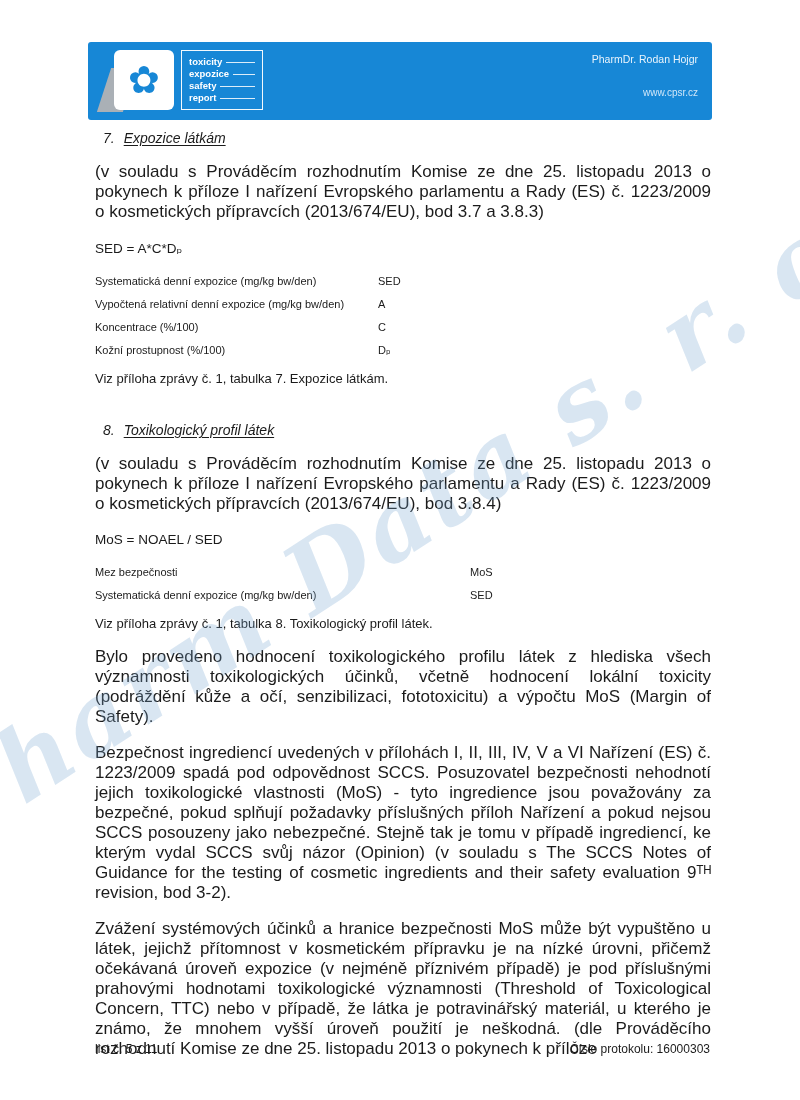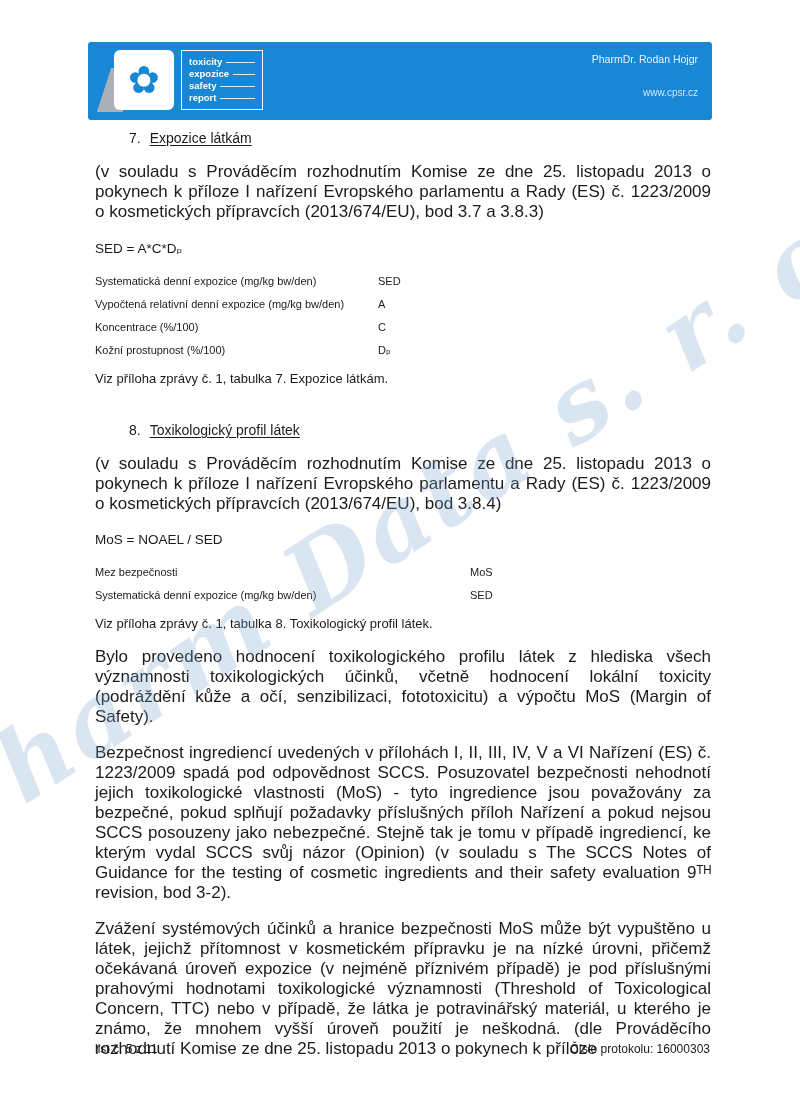--- a/index.html
+++ b/index.html
@@ -45,21 +45,21 @@
     font-family:"DejaVu Serif","Liberation Serif",serif;
     font-style:italic; font-weight:bold;
     font-size:98px; letter-spacing:4px; white-space:nowrap;
     color:rgba(120,165,210,0.28);
     pointer-events:none; user-select:none;
   }
 
   
   .content { position:absolute; left:95px; top:130px; width:616px; z-index:1; }
 
-  .sec-heading { font-size:14px; margin-left:34px; }
+  .sec-heading { font-size:14px; margin-left:8px;font-style:italic; }
   .sec-heading .num { margin-right:9px; }
   .u { text-decoration:underline; text-underline-offset:2px; }
 
   p.body {
     font-size:17px; line-height:20px; text-align:justify; margin-top:16px;
   }
   .formula { font-size:13.5px; margin-top:18px; }
 
   .def-table { margin-top:18px; font-size:11px; }
   .def-row { display:flex; align-items:flex-end; margin-bottom:9px; }

